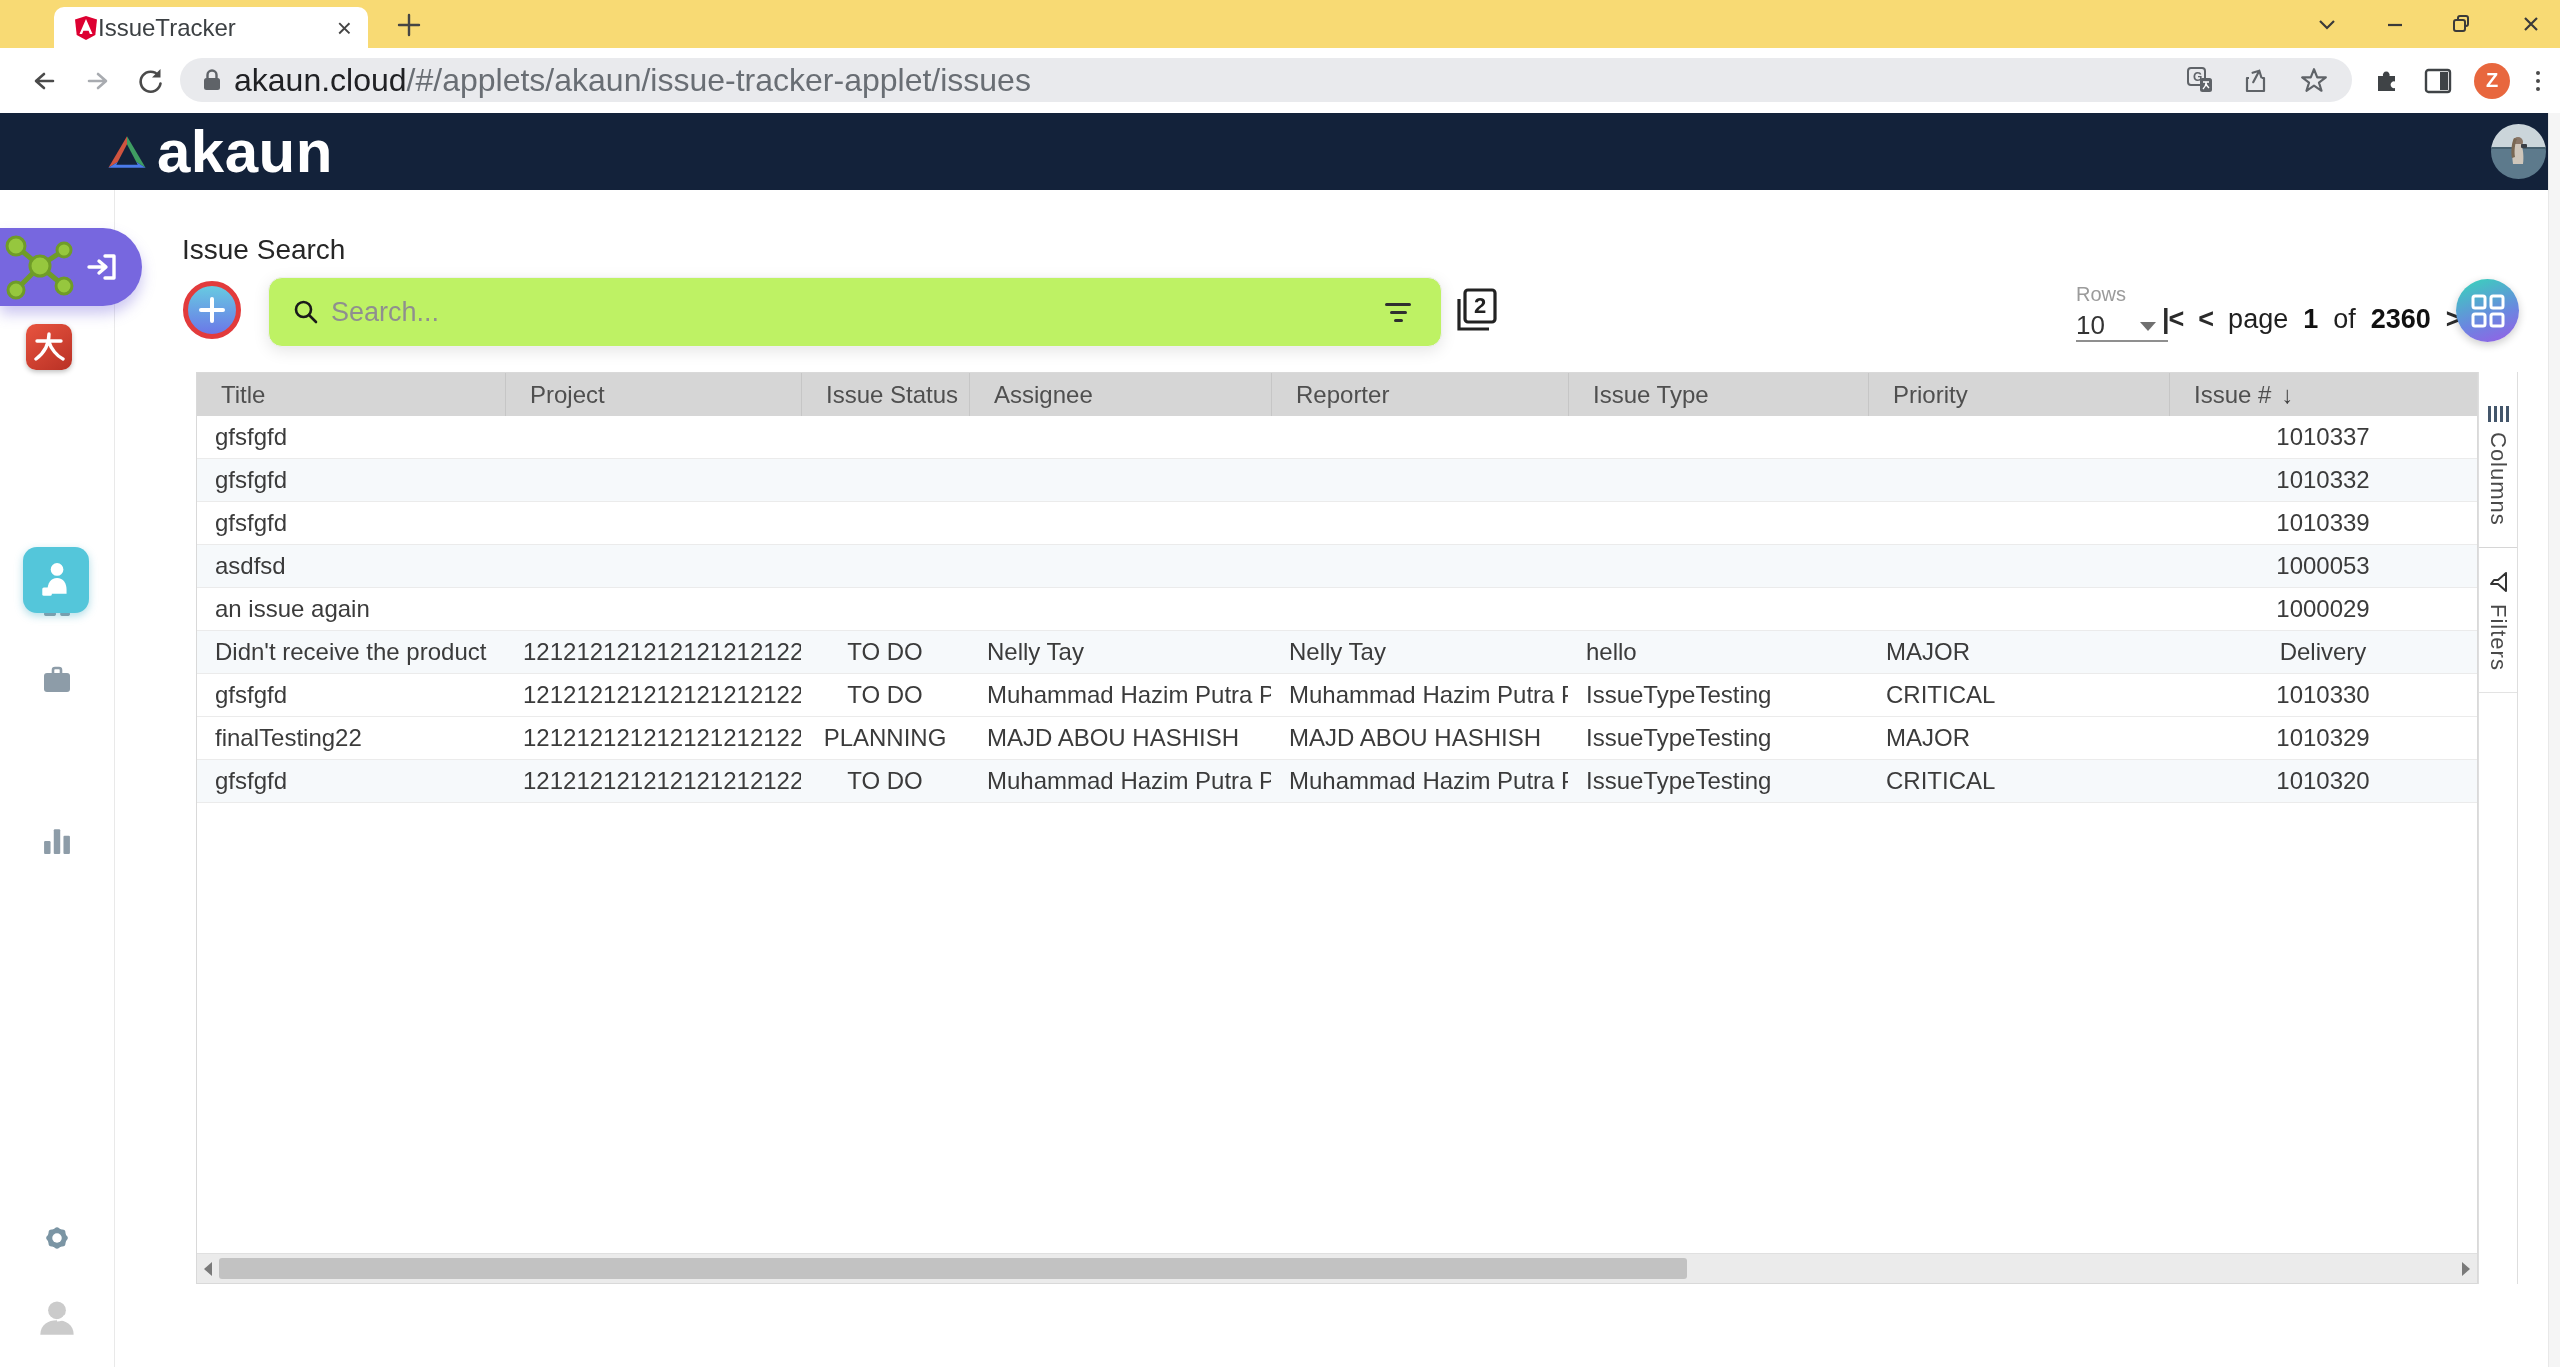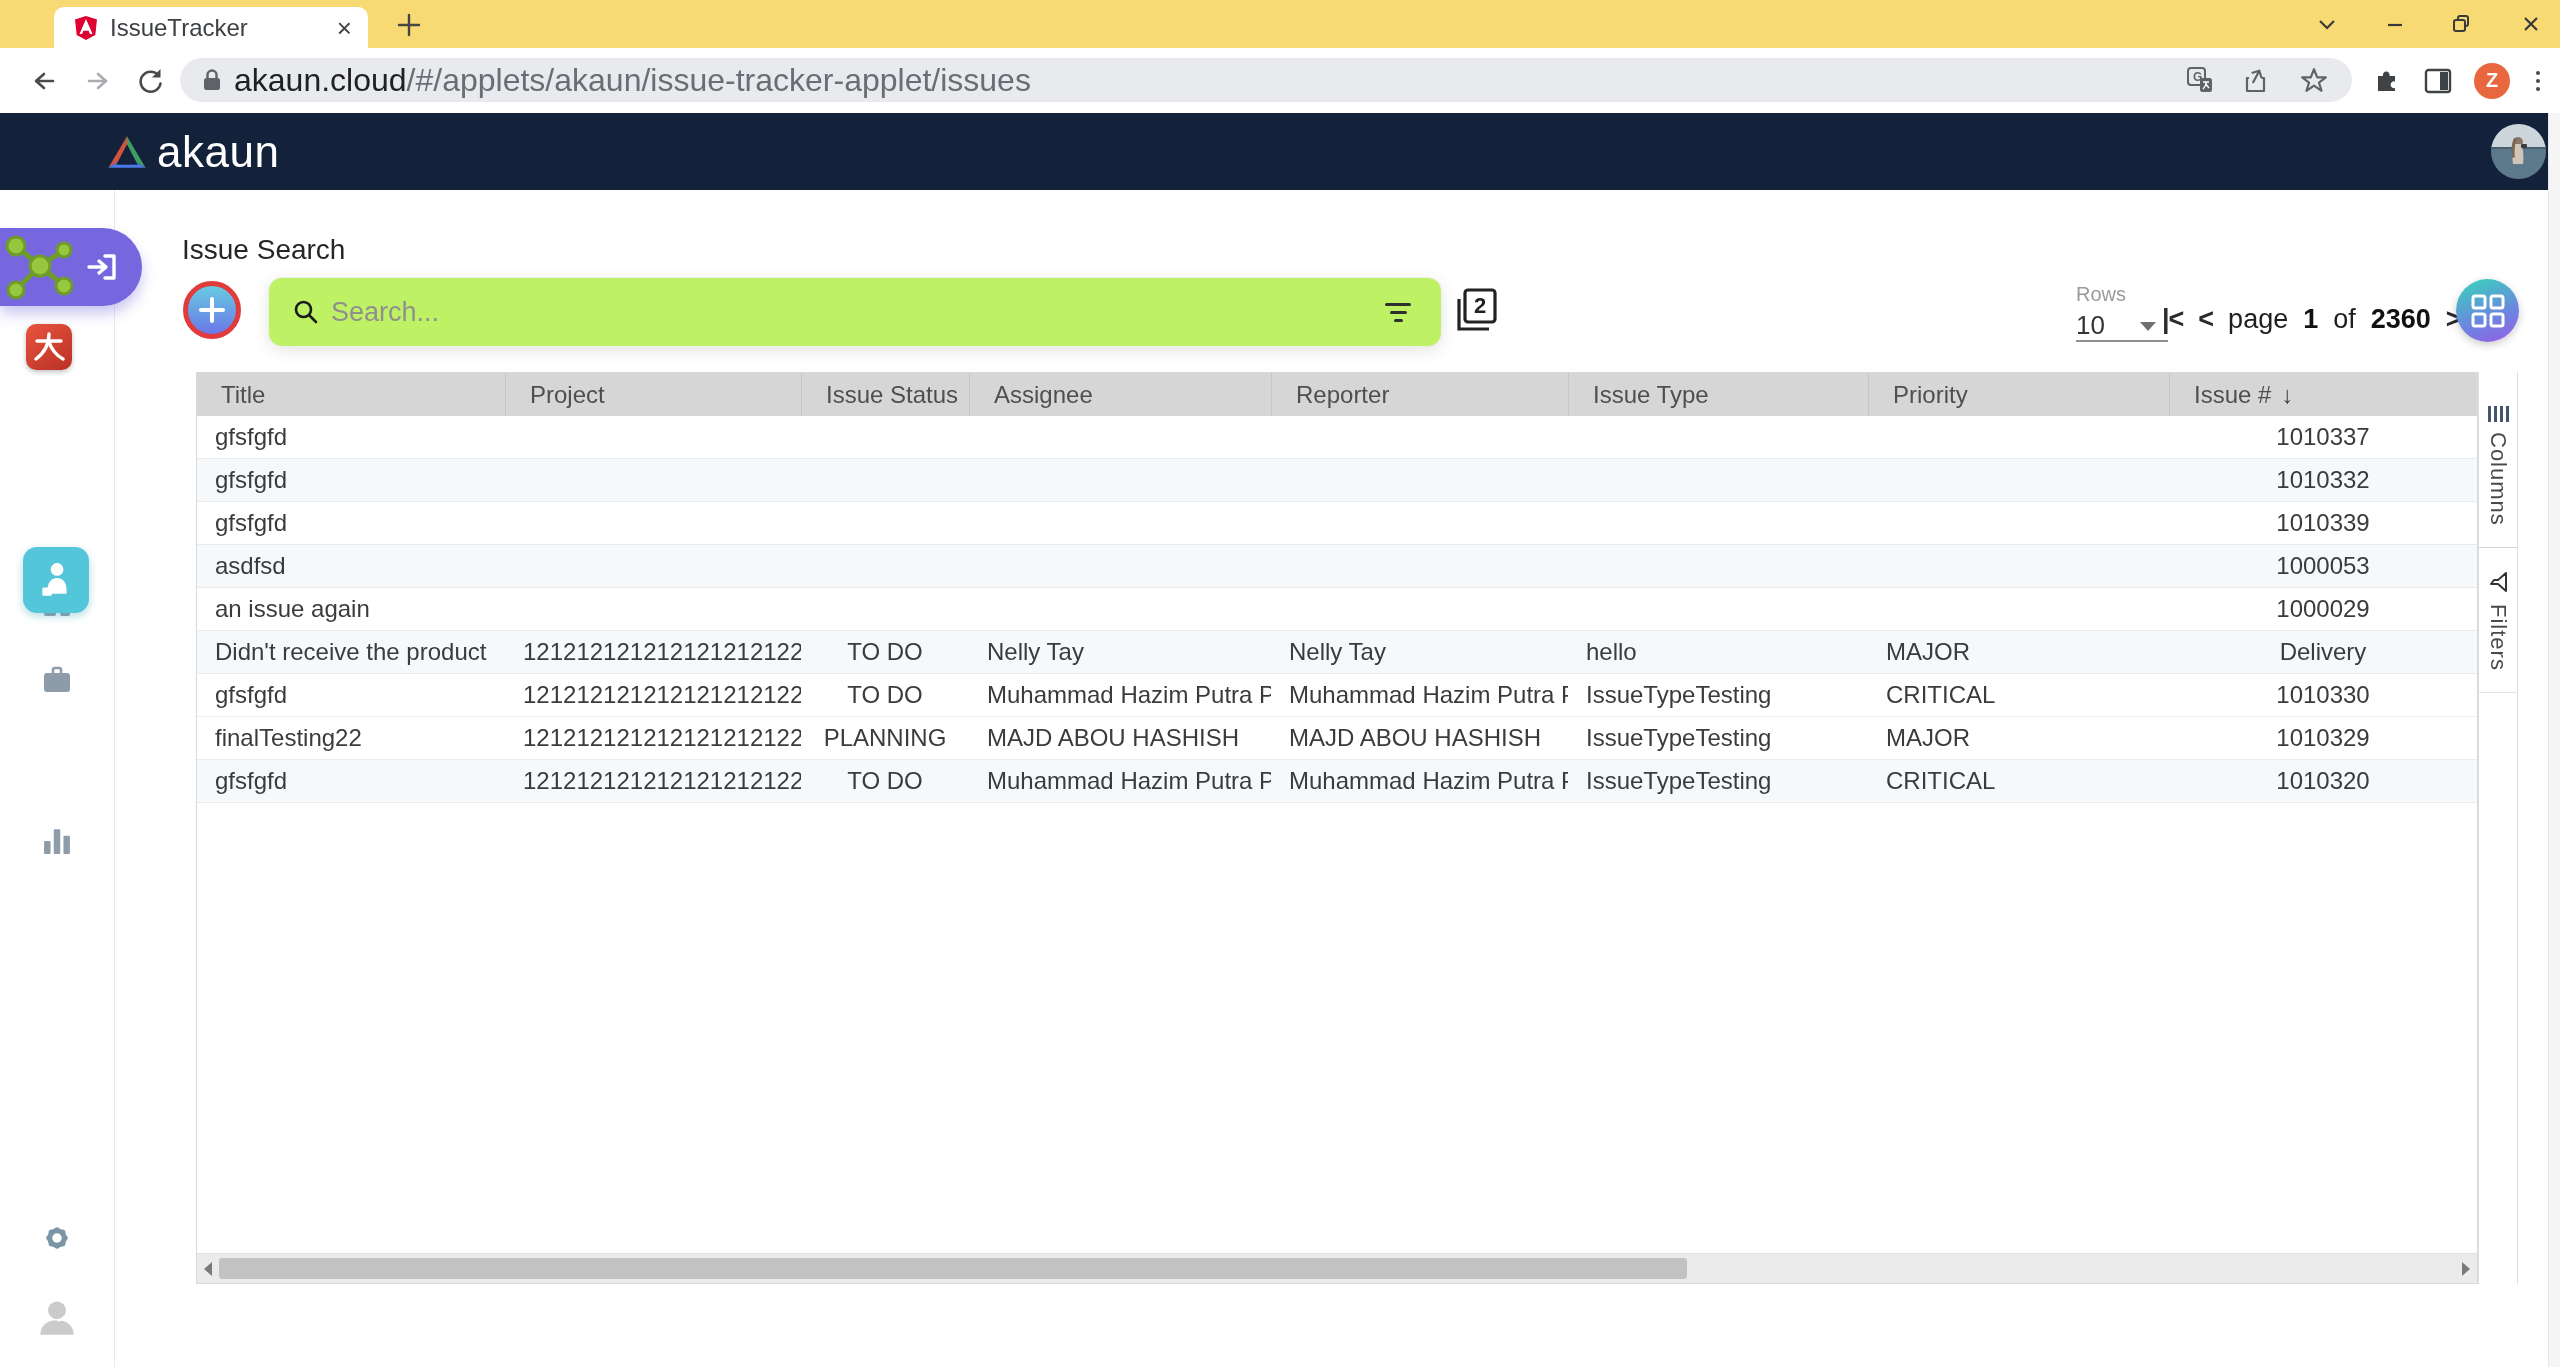--- a/index.html
+++ b/index.html
@@ -3,21 +3,21 @@
 <meta charset="utf-8">
 <style>
   html,body{margin:0;padding:0;background:#fff;}
   body{font-family:"Liberation Sans","DejaVu Sans",sans-serif;-webkit-font-smoothing:antialiased;}
   .screen{position:relative;width:2560px;height:1367px;overflow:hidden;background:#fff;}
 
   
   .tabbar{position:absolute;left:0;top:0;width:2560px;height:48px;background:#f8da74;}
   .tab{position:absolute;left:54px;top:7px;width:314px;height:41px;background:#fff;border-radius:10px 10px 0 0;display:flex;align-items:center;}
   .tab .favicon{margin-left:20px;width:24px;height:26px;flex:0 0 auto;}
-  .tab .title{margin-left:12px;font-size:24px;color:#3c4043;white-space:nowrap;overflow:hidden;flex:1;}
+  .tab .title{font-size:24px;color:#3c4043;white-space:nowrap;overflow:hidden;flex:1;}
   .tab .close{margin-right:16px;font-size:26px;color:#444;line-height:1;cursor:default;}
   .newtab{position:absolute;left:392px;top:8px;width:34px;height:34px;display:flex;align-items:center;justify-content:center;}
   .winctl{position:absolute;top:8px;width:30px;height:32px;display:flex;align-items:center;justify-content:center;}
 
   
   .toolbar{position:absolute;left:0;top:48px;width:2560px;height:65px;background:#fff;border-bottom:1px solid #dcdee2;}
   .navbtn{position:absolute;top:0;height:65px;width:44px;display:flex;align-items:center;justify-content:center;}
   .omnibox{position:absolute;left:180px;top:10px;width:2172px;height:44px;border-radius:22px;background:#e9eaed;display:flex;align-items:center;}
   .omnibox .lock{margin-left:22px;flex:0 0 auto;}
   .urltext{margin-left:12px;font-size:32px;white-space:nowrap;overflow:hidden;flex:1;}
@@ -25,21 +25,21 @@
   .urltext .path{color:#696e74;}
   .pill-icons{display:flex;align-items:center;gap:28px;margin-right:24px;}
   .tb-right{position:absolute;right:0;top:0;height:65px;display:flex;align-items:center;gap:22px;padding-right:16px;}
   .z-avatar{width:36px;height:36px;border-radius:50%;background:#e8673e;color:#fff;font-size:20px;font-weight:700;display:flex;align-items:center;justify-content:center;}
   .kebab{display:flex;flex-direction:column;gap:4px;padding:4px;}
   .kebab i{width:4px;height:4px;border-radius:50%;background:#4a4a4a;}
 
   
   .appbar{position:absolute;left:0;top:113px;width:2560px;height:77px;background:#13223a;}
   .logo{position:absolute;left:107px;top:0;height:77px;display:flex;align-items:center;gap:10px;}
-  .logo .word{color:#fff;font-size:44px;font-weight:400;letter-spacing:.5px;}
+  .logo .word{color:#fff;font-size:60px;font-weight:700;letter-spacing:.5px;}
   .photo-avatar{position:absolute;left:2491px;top:11px;width:55px;height:55px;border-radius:50%;overflow:hidden;}
 
   
   .sidebar{position:absolute;left:0;top:190px;width:114px;height:1177px;background:#fff;border-right:1px solid #e9e9e9;}
   .pinned{position:absolute;left:0;top:38px;width:142px;height:78px;background:#7767df;border-radius:0 39px 39px 0;box-shadow:0 8px 14px rgba(110,95,215,.35);display:flex;align-items:center;}
   .red-tile{position:absolute;left:26px;top:134px;width:46px;height:46px;border-radius:10px;background:linear-gradient(145deg,#e8543f,#b93125);display:flex;align-items:center;justify-content:center;box-shadow:0 2px 5px rgba(0,0,0,.25);}
   .side-ic{position:absolute;left:0;width:114px;display:flex;justify-content:center;}
   .teal-tile{position:absolute;left:23px;top:357px;width:66px;height:66px;border-radius:14px;background:#54c6da;display:flex;align-items:center;justify-content:center;box-shadow:0 3px 8px rgba(60,170,195,.4);}
 
   

